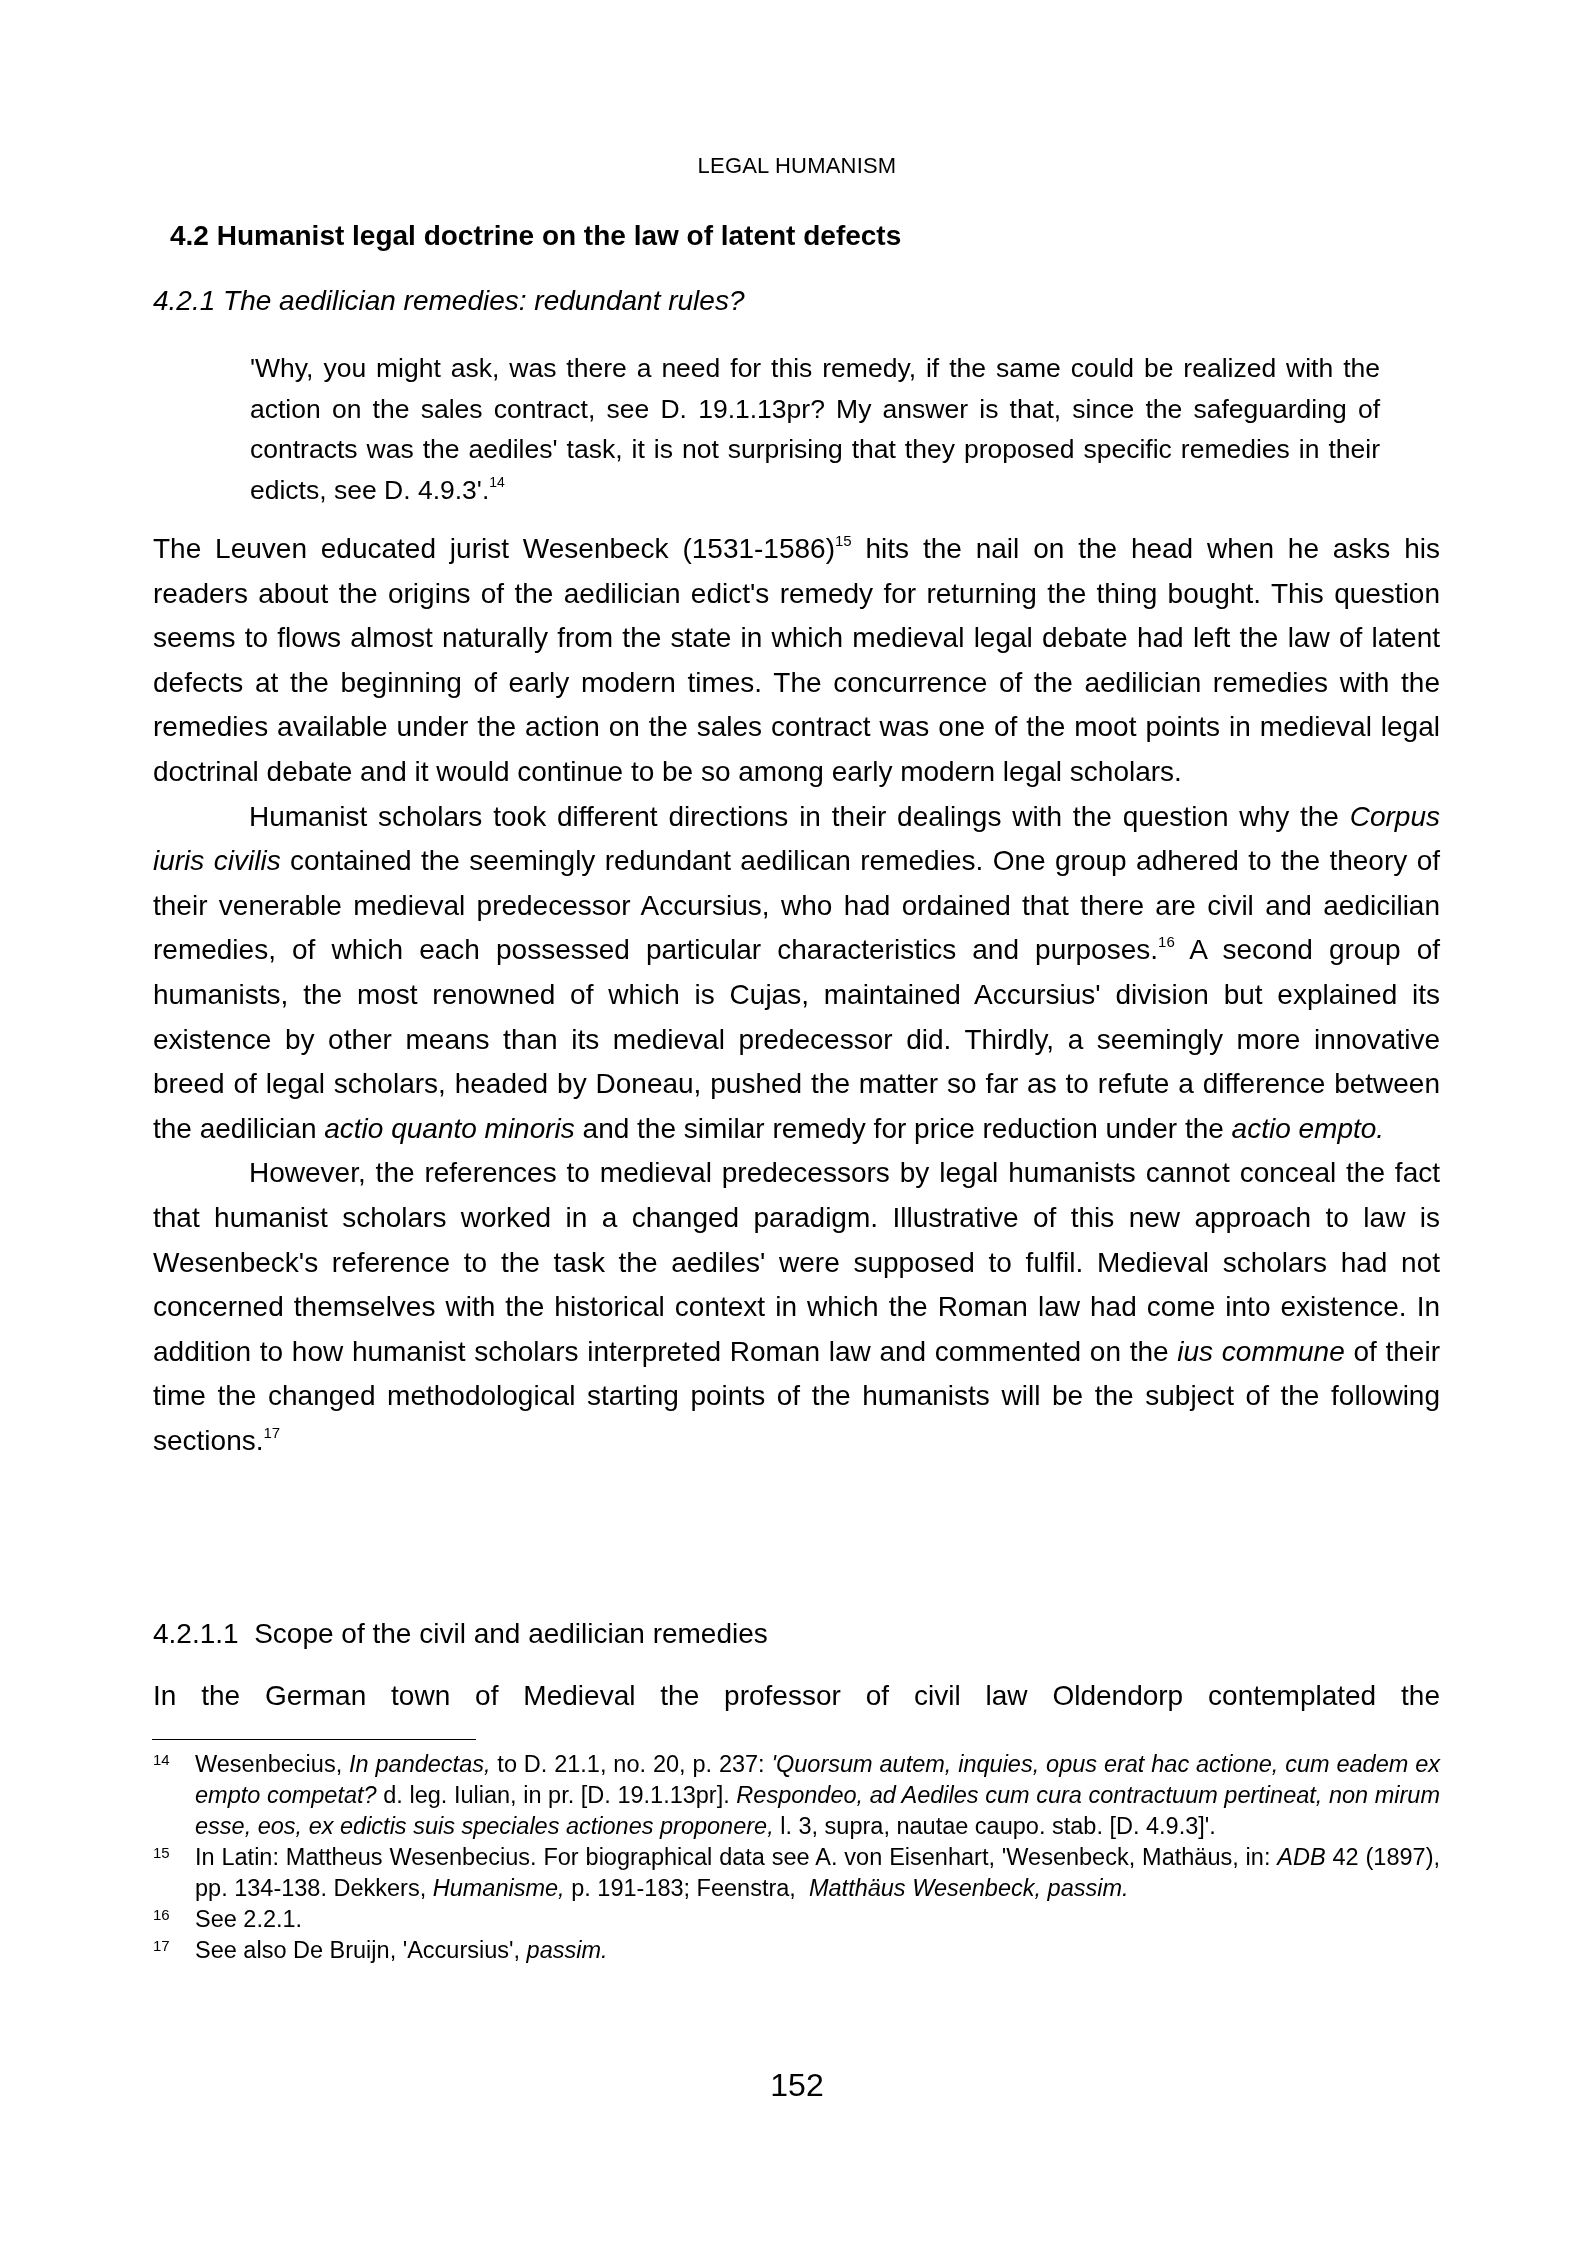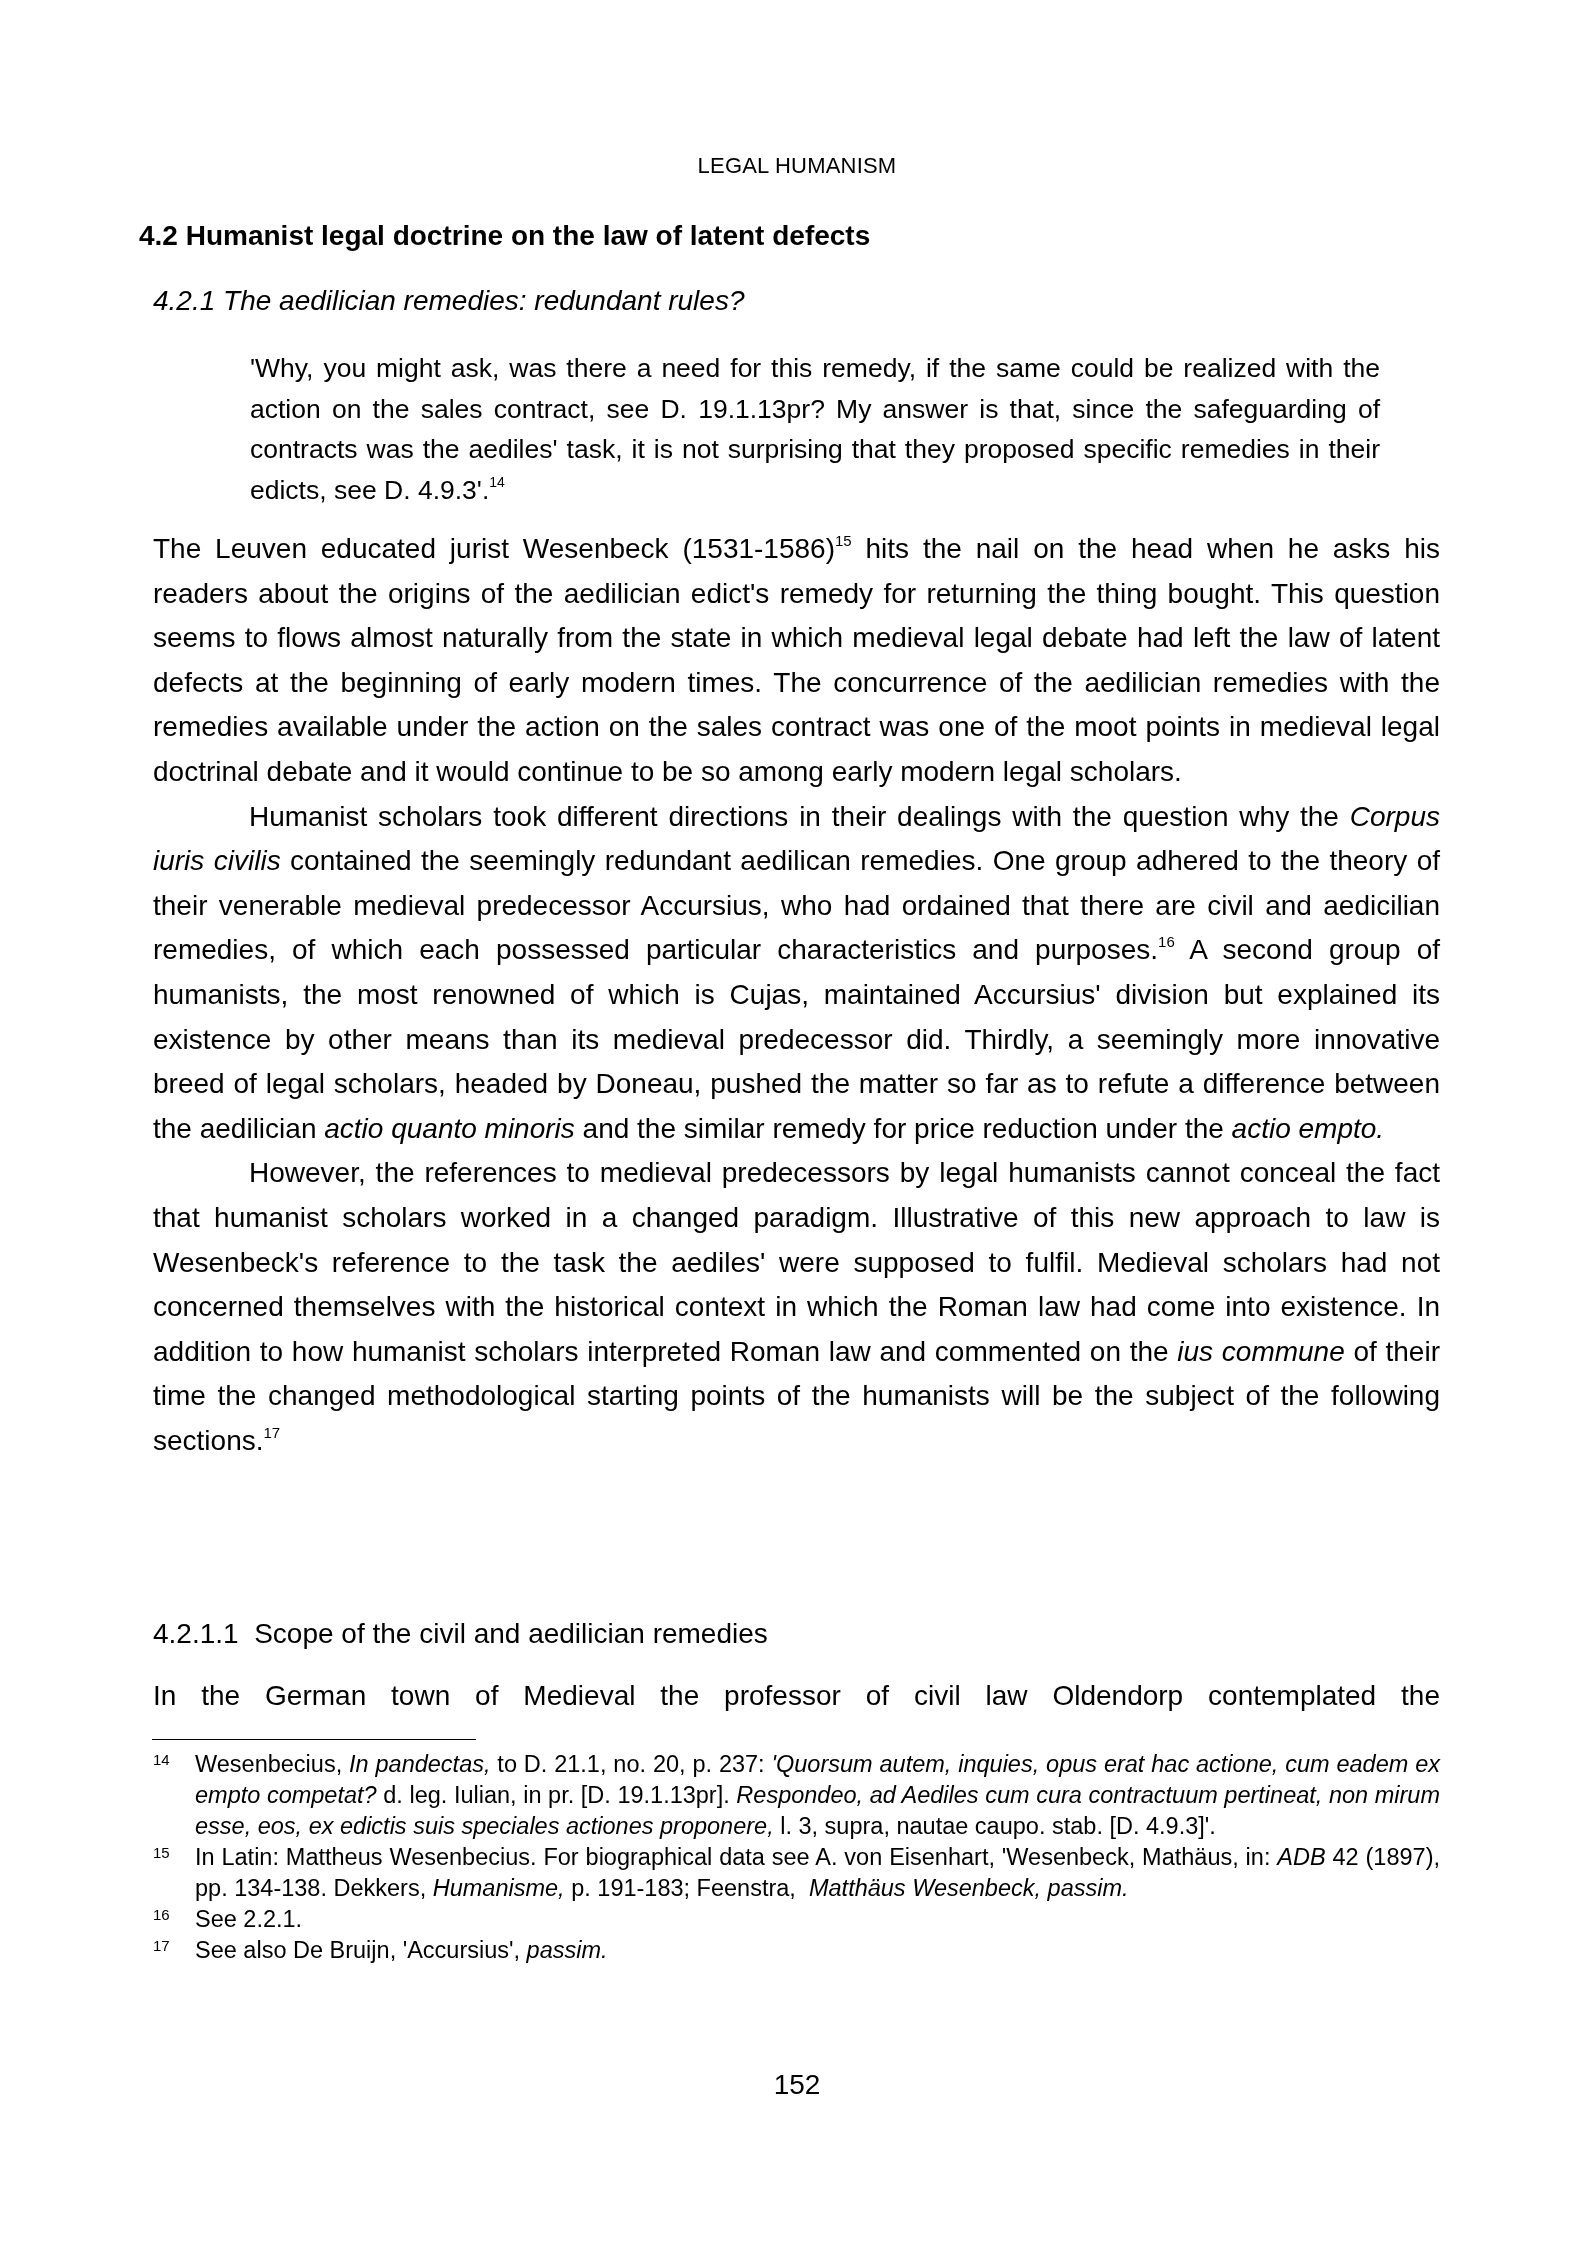--- a/index.html
+++ b/index.html
@@ -5,21 +5,21 @@
   html, body { margin: 0; padding: 0; background: #ffffff; }
   body {
     width: 1594px; height: 2250px; position: relative; overflow: hidden;
     font-family: "Liberation Sans", sans-serif; color: #000;
   }
   .running-header {
     position: absolute; top: 151px; left: 0; width: 1594px; text-align: center;
     font-size: 22px; line-height: 30px; letter-spacing: 0.2px;
   }
   .h2 {
-    position: absolute; left: 139px; top: 219px; font-size: 28px; font-weight: bold;
+    position: absolute; left: 170px; top: 219px; font-size: 28px; font-weight: bold;
     line-height: 34px; margin: 0; text-align: center;
   }
   .h3 {
     position: absolute; left: 153px; top: 284px; font-size: 28px; font-style: italic;
     line-height: 34px; margin: 0; font-weight: normal;
   }
   .quote {
     position: absolute; left: 250px; top: 348px; width: 1130px;
     font-size: 26.5px; line-height: 40.5px; text-align: justify; margin: 0;
   }
@@ -41,21 +41,21 @@
   }
   .fn-rule {
     position: absolute; left: 152px; top: 1739px; width: 324px; height: 0;
     border-top: 1.5px solid #000;
   }
   .footnotes { position: absolute; left: 153px; top: 1749px; width: 1287px; }
   .fn { position: relative; padding-left: 42px; font-size: 23.5px; line-height: 31px; text-align: justify; }
   .fn-num { position: absolute; left: 0; top: 0; font-size: 15px; line-height: 22px; }
   .page-num {
     position: absolute; top: 2068px; left: 0; width: 1594px; text-align: center;
-    font-size: 28px; line-height: 34px;
+    font-size: 32px; line-height: 34px;
   }
   i { font-style: italic; }
 </style>
 </head>
 <body>
 
 <div class="running-header">LEGAL HUMANISM</div>
 
 <h2 class="h2">4.2 Humanist legal doctrine on the law of latent defects</h2>
 <h3 class="h3">4.2.1 The aedilician remedies: redundant rules?</h3>

